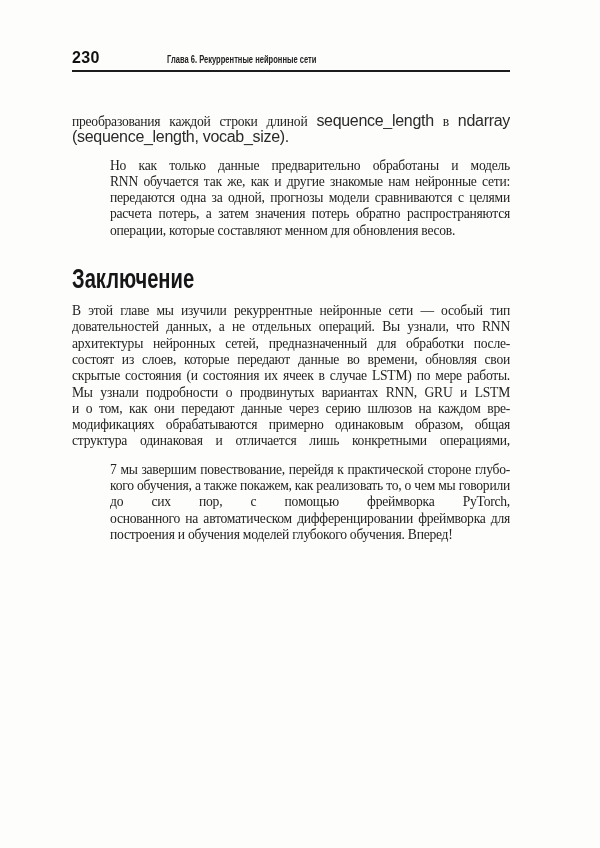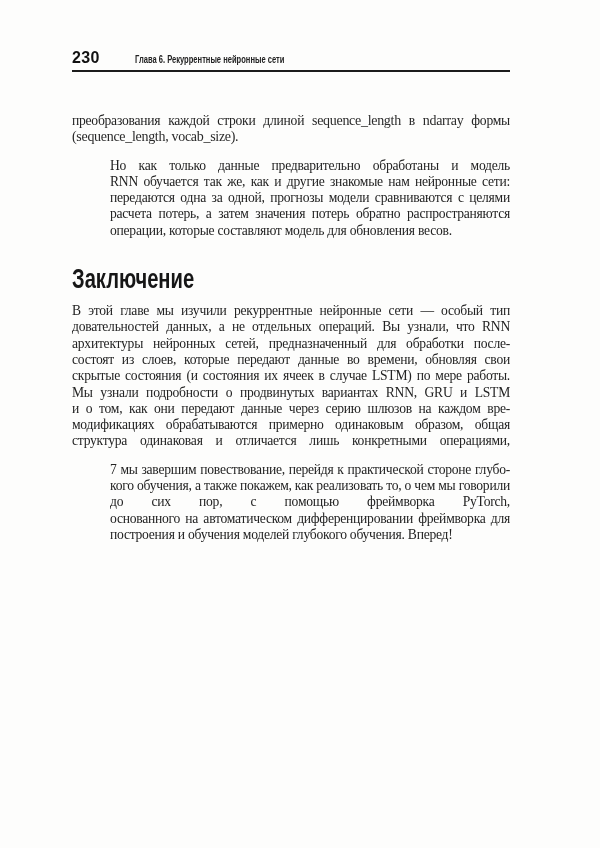--- a/index.html
+++ b/index.html
@@ -17,20 +17,21 @@
     overflow: hidden;
   }
   .running-head {
     display: flex;
     align-items: baseline;
     width: 438px;
     margin-left: 72px;
     padding-top: 50px;
     padding-bottom: 5px;
     border-bottom: 2px solid #1c1c1c;
+    gap: 32px;
   }
   .page-num {
     font-family: "Liberation Sans", sans-serif;
     font-weight: bold;
     font-size: 16px;
     line-height: 15px;
     color: #111111;
     letter-spacing: 0.3px;
   }
   .running-title {
@@ -56,22 +57,22 @@
     line-height: 16.3px;
     letter-spacing: -0.25px;
     text-align: justify;
     text-align-last: justify;
     text-justify: inter-word;
     overflow: hidden;
     height: 16.3px;
   }
   .line.last { text-align-last: left; }
   .mono {
-    font-family: Liberation Serif, serif;
-    font-size: 14px;
+    font-family: Liberation Sans, sans-serif;
+    font-size: 16px;
     letter-spacing: -0.3px;
     color: #2a2a2a;
   }
   .section-heading {
     font-family: "Liberation Sans", sans-serif;
     font-weight: bold;
     font-size: 28px;
     line-height: 28px;
     color: #161616;
     margin: 26px 0 10px 0;
@@ -96,21 +97,21 @@
     <div class="intro">
         <div class="paragraph">
           <div class="line"><span>преобразования каждой строки длиной </span><span class="mono">sequence_length</span><span> в </span><span class="mono">ndarray</span><span> формы</span></div>
           <div class="line last"><span class="mono">(sequence_length, vocab_size).</span></div>
         </div>
         <div class="paragraph">
           <div class="line"><span>Но как только данные предварительно обработаны и модель определена,</span></div>
           <div class="line"><span>RNN обучается так же, как и другие знакомые нам нейронные сети: партии</span></div>
           <div class="line"><span>передаются одна за одной, прогнозы модели сравниваются с целями для</span></div>
           <div class="line"><span>расчета потерь, а затем значения потерь обратно распространяются через</span></div>
-          <div class="line last"><span>операции, которые составляют модель для обновления весов.</span></div>
+          <div class="line last"><span>операции, которые составляют менном для обновления весов.</span></div>
         </div>
       </div>
 
     <h1 class="section-heading">Заключение</h1>
 
     <div class="conclusion">
         <div class="paragraph">
           <div class="line"><span>В этой главе мы изучили рекуррентные нейронные сети — особый тип</span></div>
           <div class="line"><span>довательностей данных, а не отдельных операций. Вы узнали, что RNN</span></div>
           <div class="line"><span>архитектуры нейронных сетей, предназначенный для обработки после-</span></div>

